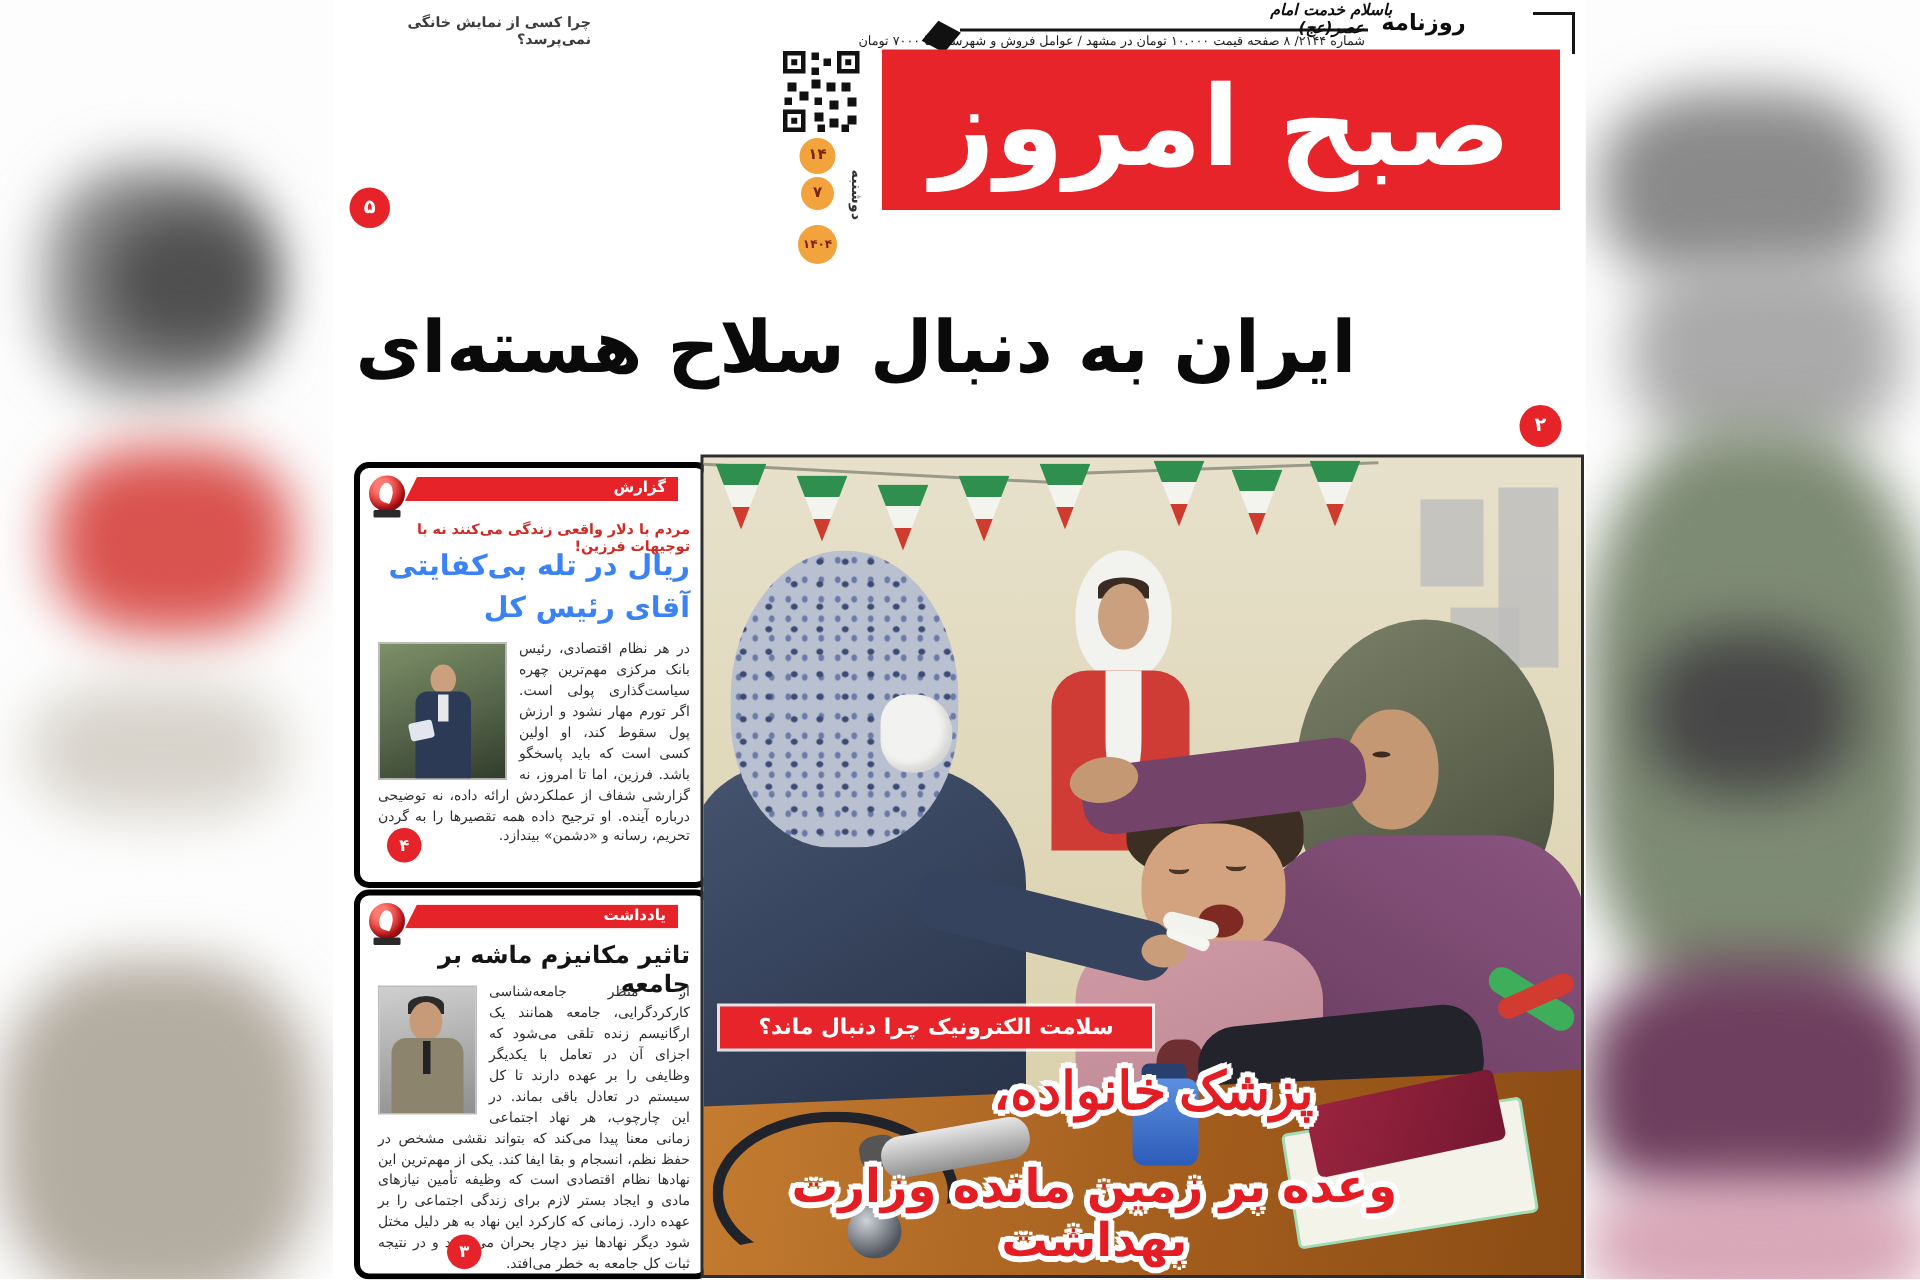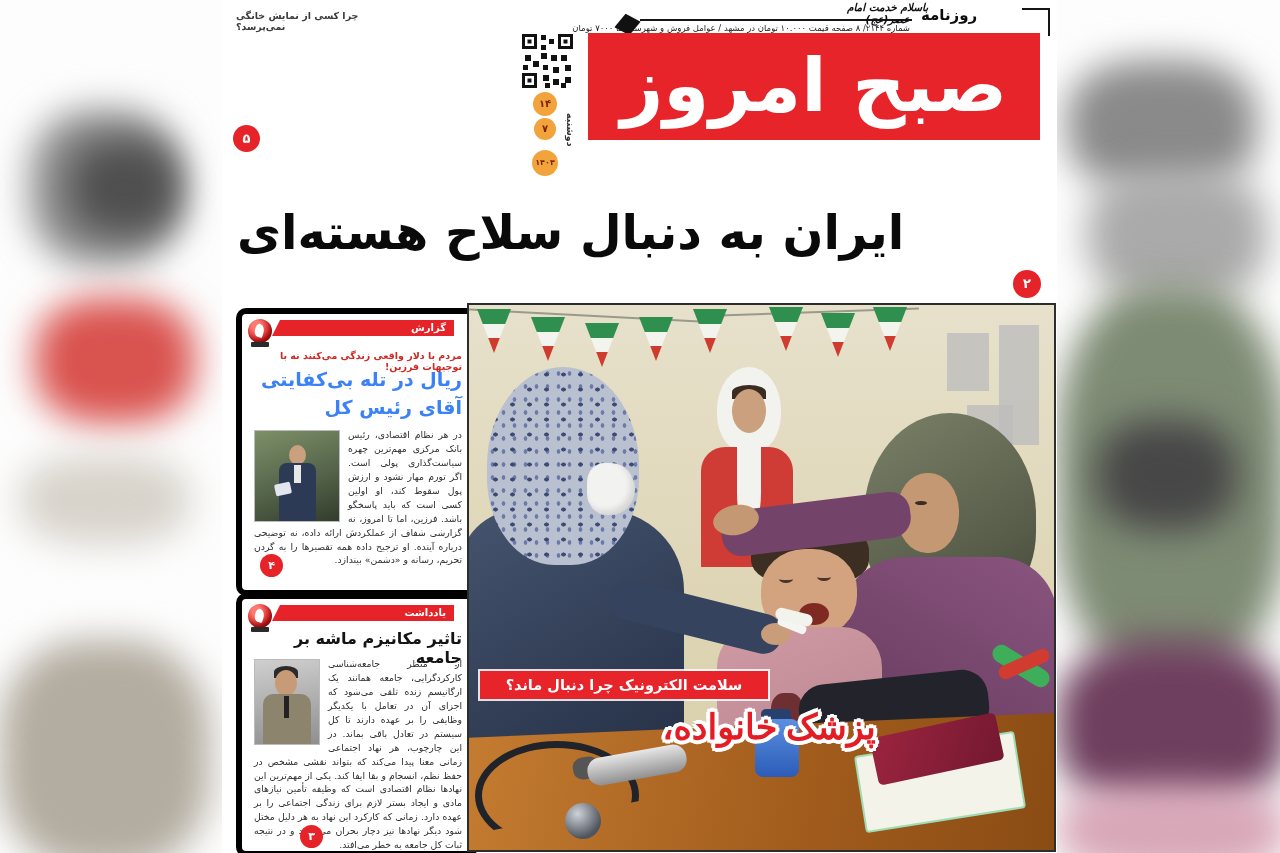--- a/index.html
+++ b/index.html
@@ -4,21 +4,21 @@
 <style>
   html,body{margin:0;padding:0;background:#fff;font-family:"DejaVu Sans",sans-serif;}
   .canvas{position:relative;width:1280px;height:853px;overflow:hidden;background:#fff;}
   .abs{position:absolute;}
   
   .blur-strip{position:absolute;top:0;height:853px;overflow:hidden;background:#fdfdfd;}
   .blur-strip .blob{position:absolute;filter:blur(18px);border-radius:40%;}
   
   .page{position:absolute;left:222px;top:0;width:835px;height:853px;background:#fff;}
   
-  .tl-kicker{left:236px;top:10px;width:158px;font-size:9.5px;font-weight:bold;color:#3c3c3c;text-align:left;direction:rtl;}
+  .tl-kicker{left:236px;top:10px;width:158px;font-size:9.5px;font-weight:bold;color:#3c3c3c;text-align:right;direction:rtl;}
   .tl-title{left:232px;top:34px;width:170px;font-size:19px;line-height:1.55;font-weight:bold;color:#111;text-align:right;direction:rtl;letter-spacing:-0.5px;}
   .ref-badge{background:#e52328;color:#fff;border-radius:50%;text-align:center;font-weight:bold;}
   .rb5{left:233px;top:125px;width:27px;height:27px;line-height:27px;font-size:13px;}
   .rb2{left:1013px;top:270px;width:28px;height:28px;line-height:28px;font-size:13px;}
   .hdr-label{left:918px;top:6px;width:62px;font-size:15px;font-weight:bold;color:#0d0d0d;text-align:center;direction:rtl;}
   .hdr-rule{left:640px;top:19px;width:272px;height:2px;background:#151515;}
   .hdr-bracket{left:1022px;top:8px;width:26px;height:26px;border-top:2px solid #151515;border-left:2px solid #151515;transform:scaleX(-1);}
   .hdr-greeting{left:835px;top:1px;width:105px;font-size:10.5px;font-weight:bold;font-style:italic;color:#101010;text-align:center;direction:rtl;}
   .hdr-issue{left:635px;top:23px;width:275px;font-size:8.5px;color:#1c1c1c;text-align:left;direction:rtl;white-space:nowrap;}
   .hdr-diamond{left:619px;top:16px;width:17px;height:17px;background:#111;transform:rotate(28deg) skewX(-12deg);}
@@ -26,21 +26,21 @@
   .qr{left:521px;top:33px;width:53px;height:56px;}
   .date-circle{background:#f2a33c;color:#7c2410;border-radius:50%;text-align:center;font-weight:bold;}
   .dc1{left:533px;top:92px;width:24px;height:24px;line-height:24px;font-size:10px;}
   .dc2{left:534px;top:118px;width:22px;height:22px;line-height:22px;font-size:10px;}
   .dc3{left:532px;top:150px;width:26px;height:26px;line-height:26px;font-size:8px;}
   .weekday{left:560px;top:92px;width:16px;height:76px;writing-mode:vertical-rl;font-size:9.5px;font-weight:bold;color:#333;text-align:center;}
   
   .lead-kicker{left:850px;top:149px;width:200px;font-size:20px;font-weight:bold;color:#3a3a3a;text-align:left;direction:rtl;}
   .lead-headline{left:237px;top:186px;width:815px;font-size:48px;font-weight:bold;color:#0a0a0a;text-align:left;direction:rtl;letter-spacing:-2px;line-height:92px;}
   
-  .art-box{border:6px solid #000000;border-radius:10px;background:#fff;}
+  .art-box{border:4px solid #000000;border-radius:10px;background:#fff;}
   .box1{left:236px;top:308px;width:230px;height:276px;}
   .box2{left:236px;top:593px;width:230px;height:252px;}
   .sec-bar{position:absolute;height:16px;background:#e52328;clip-path:polygon(8px 0,100% 0,100% 100%,0 100%);}
   .sec-label{position:absolute;color:#fff;font-size:10px;font-weight:bold;direction:rtl;line-height:16px;}
   .news-ball{position:absolute;width:24px;height:24px;border-radius:50%;background:radial-gradient(circle at 34% 28%,#ff7a70 18%,#d31117 70%);box-shadow:inset -2px -3px 4px rgba(0,0,0,.35);}
   .news-ball::after{content:"";position:absolute;left:7px;top:5px;width:9px;height:13px;background:#fff;border-radius:60% 100% 20% 80%;transform:rotate(18deg);}
   .ball-base{position:absolute;width:18px;height:5px;background:#2a2a2a;border-radius:1px;}
   .art-lead{position:absolute;font-size:9.5px;font-weight:bold;color:#cf2a24;direction:rtl;text-align:right;}
   .art-headline{position:absolute;font-size:19px;font-weight:bold;color:#3b82f6;direction:rtl;text-align:right;line-height:1.45;letter-spacing:-0.5px;}
   .art-headline2{position:absolute;font-size:16px;font-weight:bold;color:#141414;direction:rtl;text-align:right;}
@@ -269,15 +269,16 @@
     <div class="otoscope"></div>
     <div class="blue-cap"></div>
     <div class="blue-device"></div>
     <div class="green-marker"></div>
     <div class="green-marker2"></div>
     <div class="papers"></div>
     <div class="notebook"></div>
 
     <div class="ph-badge">سلامت الکترونیک چرا دنبال ماند؟</div>
     <div class="outline-red big1">پزشک خانواده،</div>
+    <div class="outline-red big2">وعده بر زمین مانده وزارت بهداشت</div>
   </div>
 
 </div>
 
 </body></html>

